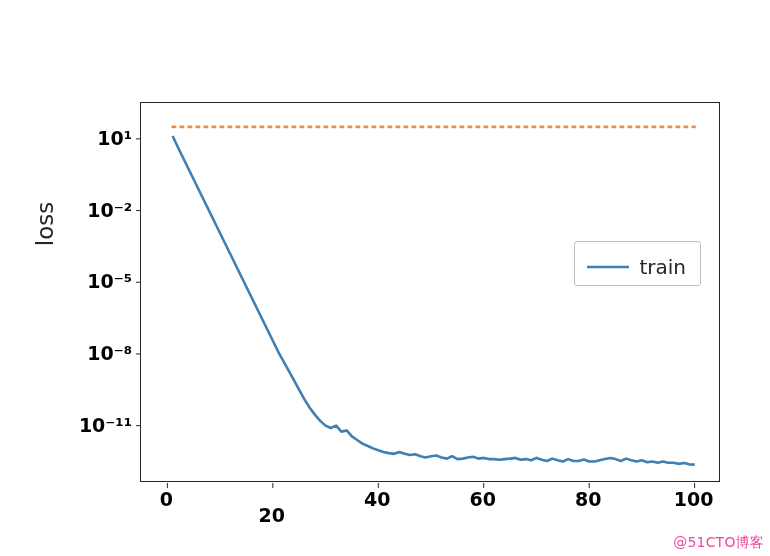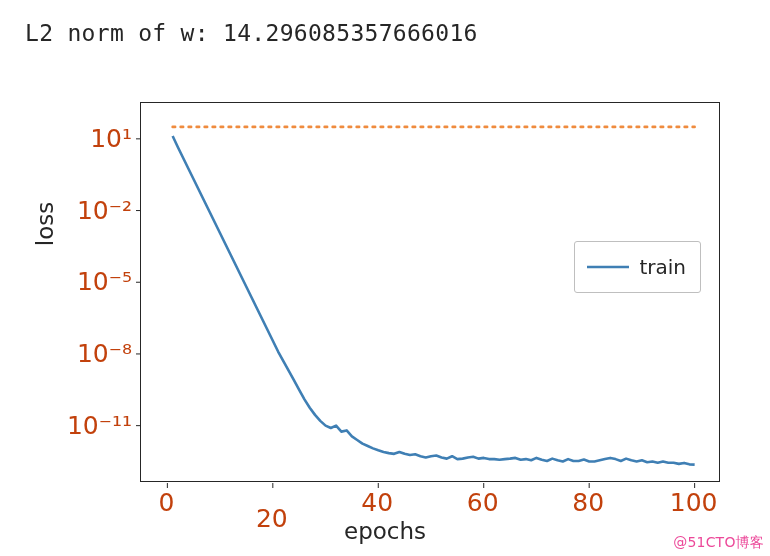--- a/index.html
+++ b/index.html
@@ -42,53 +42,52 @@
     transform-origin: left top;
     transform: rotate(-90deg) translateX(-50%);
   }
   .xlabel {
     position: absolute;
     left: 0; top: 444px;
     width: 770px;
     text-align: center;
     font-size: 23px;
   }
-  .tick-label { position: absolute; font-size: 25px; color: #c2410c; }
+  .tick-label { position: absolute; font-size: 19px; color: #000000; font-weight: bold; }
   .xtick-label { top: 414px; transform: translateX(-50%); }
   .ytick-label { text-align: right; width: 70px; transform: translateY(-50%); }
   svg.axlines { position: absolute; left: 0; top: 0; width: 580px; height: 380px; overflow: visible; }
   .tick-mark { stroke: #262626; stroke-width: 1; }
   .series-train { fill: none; stroke: #3f7fb4; stroke-width: 2.6; stroke-linejoin: round; }
   .series-test  { fill: none; stroke: #ef8b3e; stroke-width: 2.6; stroke-dasharray: 2.5 5.5; stroke-linecap: round; }
   .legend {
     position: absolute;
     right: 18px; top: 138px;
     border: 1.2px solid #bfbfbf;
     border-radius: 3px;
     background: #ffffff;
-    padding: 10px 14px 10px 12px;
+    padding: 10px 14px 3px 12px;
   }
   .legend-row { display: flex; align-items: center; height: 30px; }
   .legend-swatch { width: 42px; height: 20px; margin-right: 10px; }
   .legend-swatch svg { width: 42px; height: 20px; display: block; }
   .legend-label { font-size: 20px; }
   .watermark {
     position: absolute;
     right: 6px; bottom: 4px;
     font-size: 14px;
     color: #ec4899;
     letter-spacing: 0.2px;
   }
 </style>
 </head>
 <body>
 
 <div class="container">
 
-  <div class="title-line">L2 norm of w: 14.296085357666016</div>
 
   <div class="plot">
 
     <div class="ylabel">loss</div>
 
     <div class="axes">
       <svg class="axlines">
         <g id="ytick-marks">
             <line class="tick-mark" x1="-5" x2="0" y1="35.84905660377359" y2="35.84905660377359"></line>
             <line class="tick-mark" x1="-5" x2="0" y1="107.54716981132077" y2="107.54716981132077"></line>
@@ -129,17 +128,16 @@
         <div class="tick-label xtick-label" style="left: 693.636px;">100</div>
       </div>
     <div id="ytick-labels">
         <div class="tick-label ytick-label" style="left: 62px; top: 63.8491px;">10¹</div>
         <div class="tick-label ytick-label" style="left: 62px; top: 135.547px;">10⁻²</div>
         <div class="tick-label ytick-label" style="left: 62px; top: 207.245px;">10⁻⁵</div>
         <div class="tick-label ytick-label" style="left: 62px; top: 278.943px;">10⁻⁸</div>
         <div class="tick-label ytick-label" style="left: 62px; top: 350.642px;">10⁻¹¹</div>
       </div>
 
-    <div class="xlabel">epochs</div>
   </div>
 
   <div class="watermark">@51CTO博客</div>
 </div>
 
 </body></html>

